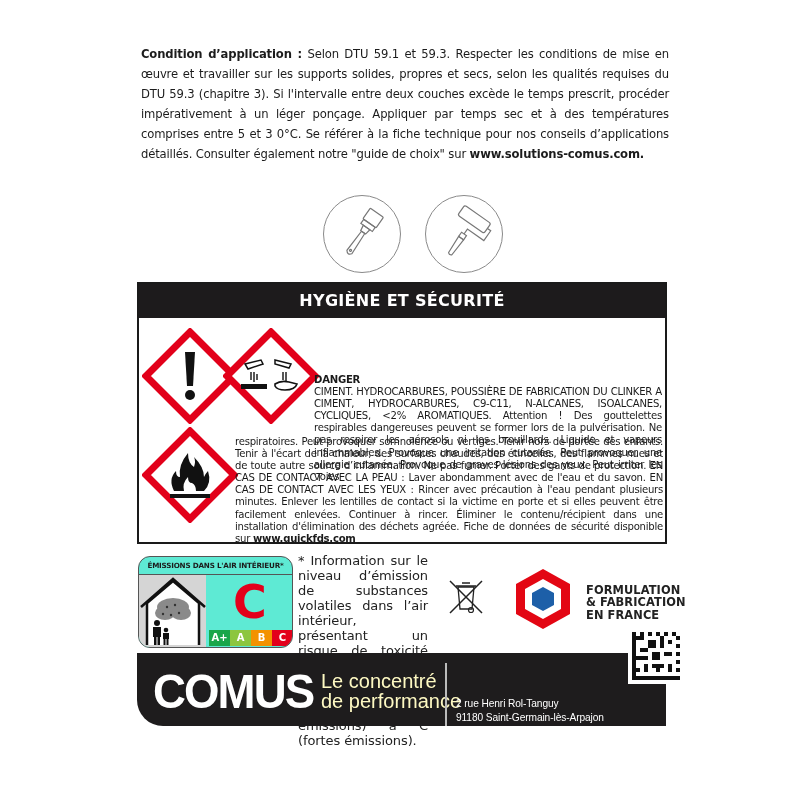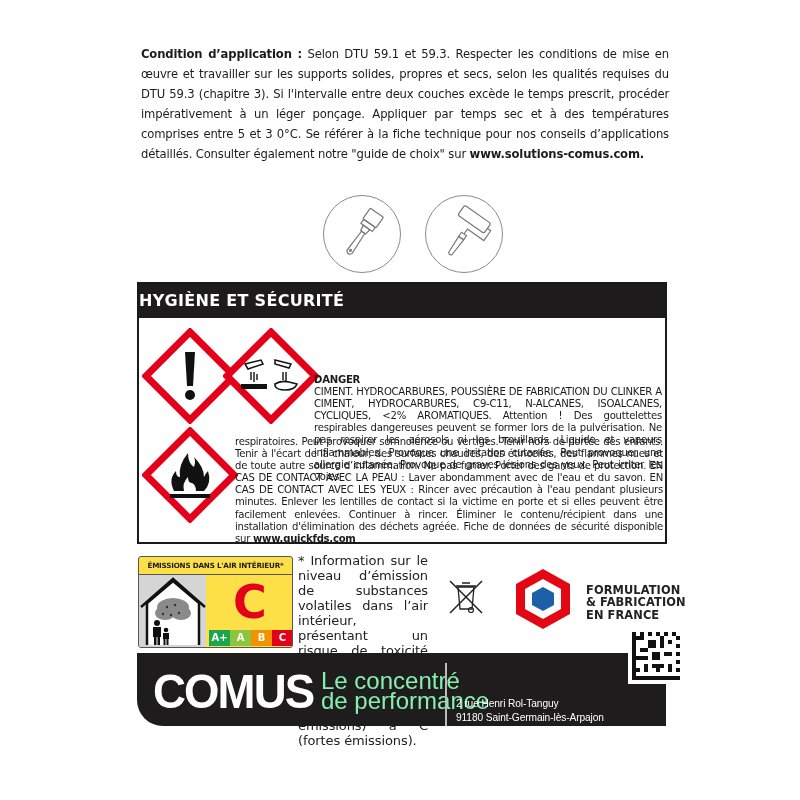--- a/index.html
+++ b/index.html
@@ -9,46 +9,46 @@
     position:absolute; left:141px; top:44px; width:528px;
     font-size:11.6px; line-height:20px; text-align:justify; letter-spacing:-0.15px;
   }
   .application b { font-weight:bold; }
 
   .tool-icons { position:absolute; top:195px; left:0; width:800px; height:80px; }
   .tool-circle { position:absolute; top:0; width:76px; height:76px; border:1px solid #8a8a8a; border-radius:50%; }
 
   .hs-frame { position:absolute; left:137px; top:282px; width:530px; height:262px; border:2px solid #1a1a1a; box-sizing:border-box; }
   .hs-header { position:absolute; left:0; top:0; width:100%; height:34px; background:#1d1b1c; color:#fff;
-    font-weight:bold; font-size:16px; line-height:34px; letter-spacing:0.3px; }
+    font-weight:bold; font-size:16px; text-align:center; line-height:34px; letter-spacing:0.3px; }
 
   .picto { position:absolute; }
 
   .hs-text { position:absolute; font-size:10.1px; line-height:12.1px; text-align:justify; letter-spacing:-0.25px; color:#1a1a1a; }
   .hs-text-top { left:175px; top:46px; width:348px;margin-top:44px; }
   .hs-text-bottom { left:96px; top:143px; width:428px;margin-top:9px; }
   .danger-title { font-weight:bold; }
   .hs-text b { font-weight:bold; }
 
-  .emission { position:absolute; left:138px; top:556px; width:155px; height:92px; border:1.5px solid #555; border-radius:3px; box-sizing:border-box; overflow:hidden; background:#fde047; }
+  .emission { position:absolute; left:138px; top:556px; width:155px; height:92px; border:1.5px solid #555; border-radius:12px; box-sizing:border-box; overflow:hidden; background:#5eead4; }
   .em-title { position:absolute; left:0; top:0; width:100%; height:18px; font-size:7.2px; font-weight:bold; line-height:18px; text-align:center; border-bottom:1.5px solid #555; box-sizing:border-box; letter-spacing:-0.2px; }
   .em-house { position:absolute; left:0; top:18px; width:67px; height:72px; background:#d5d5d5; }
   .em-grade { position:absolute; left:72px; top:16px; width:78px; height:58px; color:#e3001b; font-weight:bold; font-size:46px; text-align:center; line-height:58px; }
   .em-scale { position:absolute; left:70px; top:73px; width:84px; height:16px; display:flex; }
   .em-scale span { flex:1; color:#fff; font-weight:bold; font-size:10px; text-align:center; line-height:16px; }
 
   .em-note { position:absolute; left:298px; top:553px; width:130px; font-size:13px; line-height:15px; text-align:justify; color:#222; letter-spacing:-0.1px; }
 
   .weee { position:absolute; left:446px; top:577px; }
   .cocarde { position:absolute; left:512px; top:566px; }
   .france-label { position:absolute; left:586px; top:584px; font-weight:bold; font-size:11.4px; line-height:12.4px; color:#222; letter-spacing:0.1px; }
 
   .footer { position:absolute; left:137px; top:653px; width:529px; height:73px; background:#1e1c1d; border-bottom-left-radius:26px; }
   .brand { position:absolute; left:16px; top:8px; color:#fff; font-weight:bold; font-size:48px; letter-spacing:-2px; line-height:62px; font-family:"Liberation Sans", sans-serif; transform:scaleX(0.95); transform-origin:left; }
-  .tagline { position:absolute; left:184px; top:18px; color:#86efac; font-size:24px; line-height:20px; font-family:"Liberation Sans", sans-serif; }
+  .tagline { position:absolute; left:184px; top:18px; color:#fef9c3; font-size:20px; line-height:20px; font-family:"Liberation Sans", sans-serif; }
   .vdivider { position:absolute; left:308px; top:10px; width:1.5px; height:63px; background:#bbb; }
   .address { position:absolute; left:319px; top:16px; color:#fff; font-size:10.2px; line-height:13.8px; font-family:"Liberation Sans", sans-serif; letter-spacing:-0.1px;margin-top:28px; }
 
   .datamatrix { position:absolute; left:628px; top:628px; width:56px; height:56px; background:#fff; }
 </style>
 </head>
 <body>
 
 <div class="application">
   <b>Condition d’application :</b><span> Selon DTU 59.1 et 59.3. Respecter les conditions de mise en œuvre et travailler sur les supports solides, propres et secs, selon les qualités requises du DTU 59.3 (chapitre 3). Si l'intervalle entre deux couches excède le temps prescrit, procéder impérativement à un léger ponçage. Appliquer par temps sec et à des températures comprises entre 5 et 3 0°C. Se référer à la fiche technique pour nos conseils d’applications détaillés. Consulter également notre "guide de choix" sur </span><b>www.solutions-comus.com.</b>

